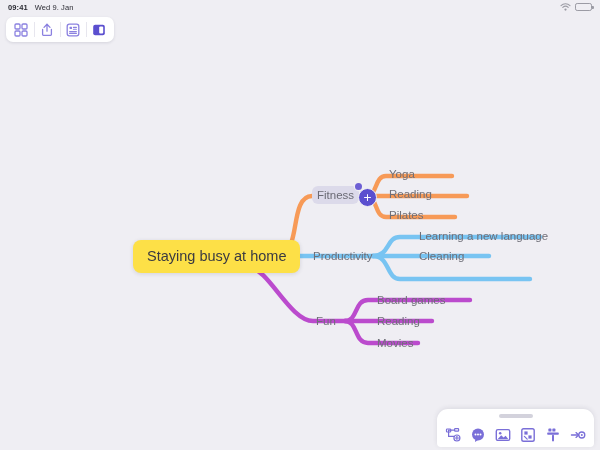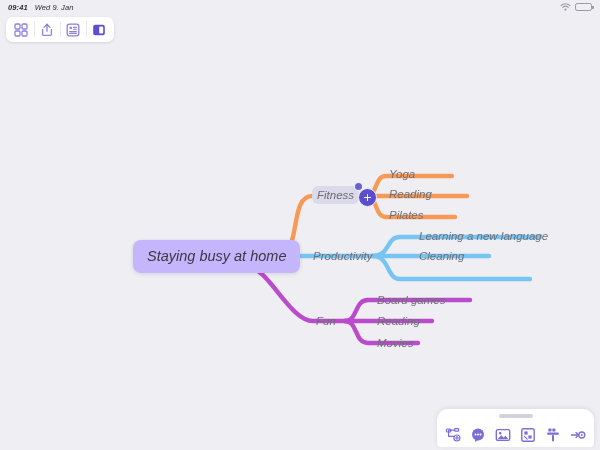--- a/index.html
+++ b/index.html
@@ -7,21 +7,20 @@
     width: 600px; height: 450px;
     overflow: hidden;
     background: #efeef3;
     font-family: "Liberation Sans", sans-serif;
     -webkit-font-smoothing: antialiased;
   }
   #app {
     position: relative;
     width: 600px; height: 450px;
     background: #efeef3;
-    font-style: italic;
   }
 
   
   .statusbar {
     position: absolute; top: 0; left: 0;
     width: 600px; height: 14px;
     display: flex; align-items: center;
     padding: 0 8px;
     box-sizing: border-box;
     font-size: 7.5px;
@@ -78,21 +77,21 @@
   .canvas svg.links { position: absolute; left: 0; top: 0; }
 
   .node {
     position: absolute;
     white-space: nowrap;
     color: #6f6f78;
     font-size: 11.5px;
     line-height: 14px;
   }
   .node.root {
-    background: #c4b5fd;
+    background: #fde047;
     color: #3a3a42;
     font-size: 14.5px;
     padding: 8px 14px;
     border-radius: 8px;
     box-shadow: 0 1px 4px rgba(40,40,70,.14);
     line-height: 17px;
   }
   .node.selected {
     background: #dcdaea;
     border-radius: 4px;

